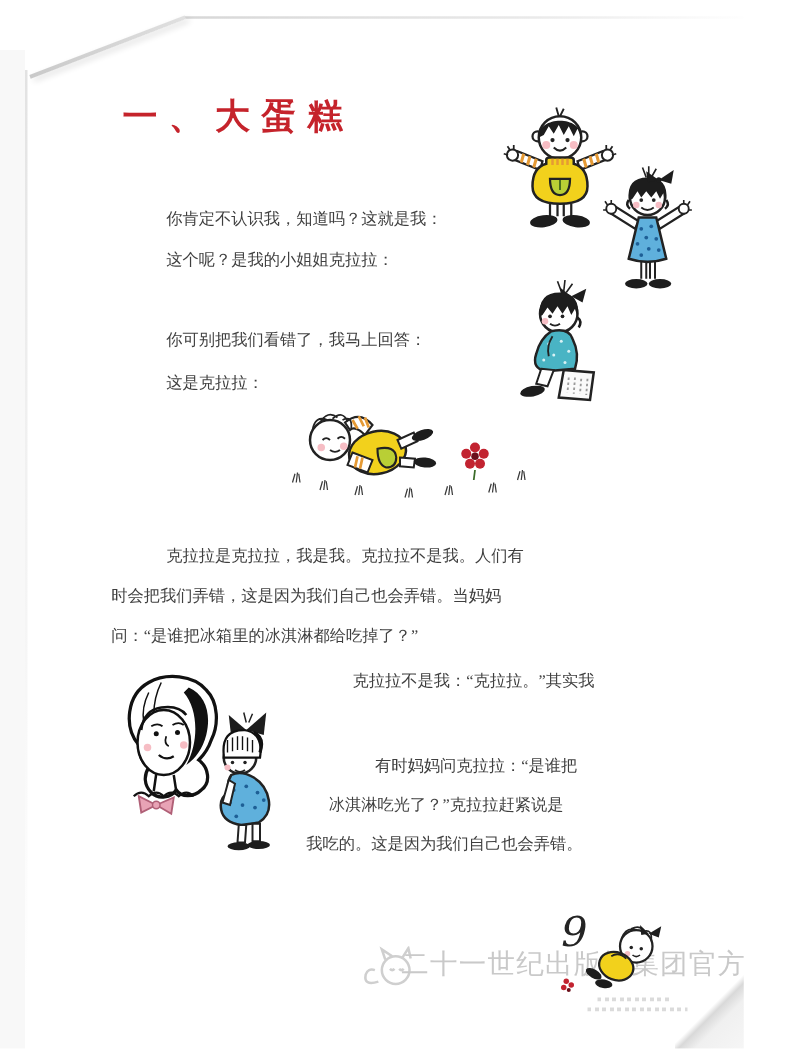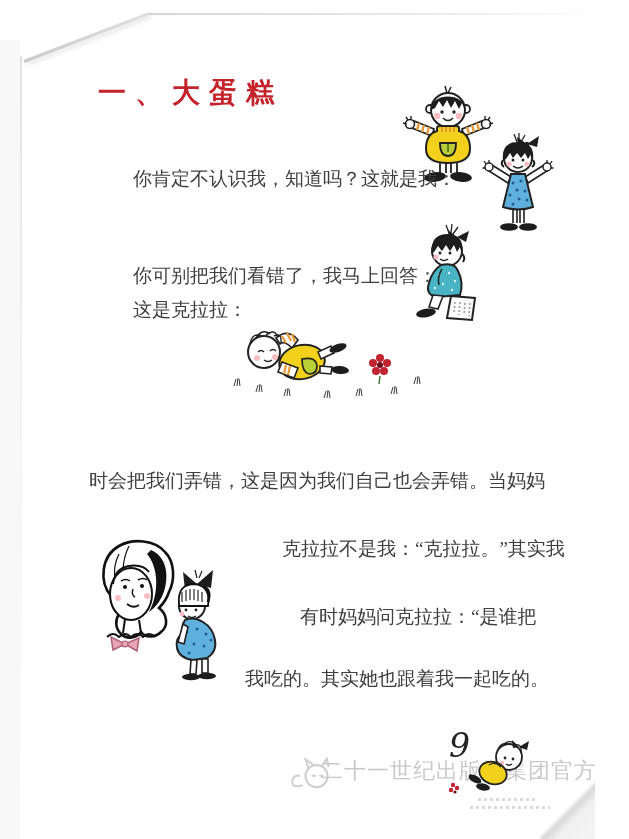--- a/index.html
+++ b/index.html
@@ -12,21 +12,21 @@
   .edge-top-line{position:absolute;left:147px;top:13px;width:456px;height:2px;z-index:0;border-radius:1px;
     background:linear-gradient(to right,#d7d7d7,#e9e9e9 60%,rgba(255,255,255,0));}
   .fold-tl{position:absolute;left:24px;top:60px;width:133px;height:3px;z-index:0;
     background:linear-gradient(to right,#c9c9c9,#e0e0e0);transform:rotate(-21deg);transform-origin:0 50%;
     box-shadow:2px 3px 5px rgba(0,0,0,0.14);}
   .fold-br{position:absolute;left:540px;top:758px;width:89px;height:81px;z-index:4;pointer-events:none;
     background:linear-gradient(135deg,rgba(255,255,255,0) 45%,#d9d9d9 49%,#f0f0f0 57%,#fbfbfb 100%);}
   
   .title{position:absolute;left:98px;top:74px;z-index:2;font-family:"DejaVu Sans",sans-serif;
          font-weight:bold;font-size:28px;letter-spacing:9px;color:#c5232b;white-space:nowrap;}
-  .tl{position:absolute;z-index:2;font-size:19px;color:#3f3f3f;white-space:nowrap;letter-spacing:0;}
+  .tl{position:absolute;z-index:2;font-size:13px;color:#3f3f3f;white-space:nowrap;letter-spacing:0;}
   .pagenum{position:absolute;left:449px;top:726px;z-index:3;font-family:"DejaVu Serif",serif;
            font-style:italic;font-size:33px;color:#242424;}
   .watermark{position:absolute;left:321px;top:756px;z-index:1;font-family:"Liberation Sans",sans-serif;
              font-size:22px;letter-spacing:1px;color:#c9c9c9;white-space:nowrap;}
   .scribble{position:absolute;z-index:3;height:3px;opacity:.55;
             background:repeating-linear-gradient(to right,#bdbdbd 0 3px,rgba(255,255,255,0) 3px 6px);}
   .illus{position:absolute;z-index:1;}
   .over{z-index:2;}
 </style>
 </head>
@@ -36,26 +36,30 @@
 
   <div class="edge-left-band"></div>
   <div class="edge-left-line"></div>
   <div class="edge-top-line"></div>
   <div class="fold-tl"></div>
   <div class="fold-br"></div>
 
   <div class="title">一、大蛋糕</div>
 
   <div class="tl" style="left:133px;top:166px">你肯定不认识我，知道吗？这就是我：</div>
+  <div class="tl" style="left:133px;top:199px">这个呢？是我的小姐姐克拉拉：</div>
   <div class="tl" style="left:133px;top:263px">你可别把我们看错了，我马上回答：</div>
   <div class="tl" style="left:133px;top:297px">这是克拉拉：</div>
+  <div class="tl" style="left:133px;top:436px">克拉拉是克拉拉，我是我。克拉拉不是我。人们有</div>
   <div class="tl" style="left:89px;top:468px">时会把我们弄错，这是因为我们自己也会弄错。当妈妈</div>
+  <div class="tl" style="left:89px;top:500px">问：“是谁把冰箱里的冰淇淋都给吃掉了？”</div>
   <div class="tl" style="left:282px;top:536px">克拉拉不是我：“克拉拉。”其实我</div>
   <div class="tl" style="left:300px;top:604px">有时妈妈问克拉拉：“是谁把</div>
-  <div class="tl" style="left:245px;top:666px">我吃的。其实她也跟着我一起吃的。</div>
+  <div class="tl" style="left:263px;top:635px">冰淇淋吃光了？”克拉拉赶紧说是</div>
+  <div class="tl" style="left:245px;top:666px">我吃的。这是因为我们自己也会弄错。</div>
 
   <svg class="illus" style="left:402px;top:85px" width="92" height="102" viewBox="0 0 92 102">
     <path d="M45,8 L43,1 M46,8 L49,2" stroke="#222" stroke-width="1.5" fill="none"></path>
     <circle cx="28" cy="24" r="4" fill="#fff" stroke="#222" stroke-width="1.8"></circle>
     <circle cx="64" cy="24" r="4" fill="#fff" stroke="#222" stroke-width="1.8"></circle>
     <circle cx="46" cy="25" r="17" fill="#fff" stroke="#222" stroke-width="2"></circle>
     <path d="M29,25 C28,7 64,7 63,25 L60,18 L57,24 L53,16 L49,23 L45,15 L41,22 L37,16 L33,23 Z" fill="#1d1d1d"></path>
     <circle cx="35" cy="31" r="3.2" fill="#f6bdc4"></circle>
       <circle cx="57" cy="31" r="3.2" fill="#f6bdc4"></circle>
     <circle cx="40" cy="27" r="1.7" fill="#222"></circle>

